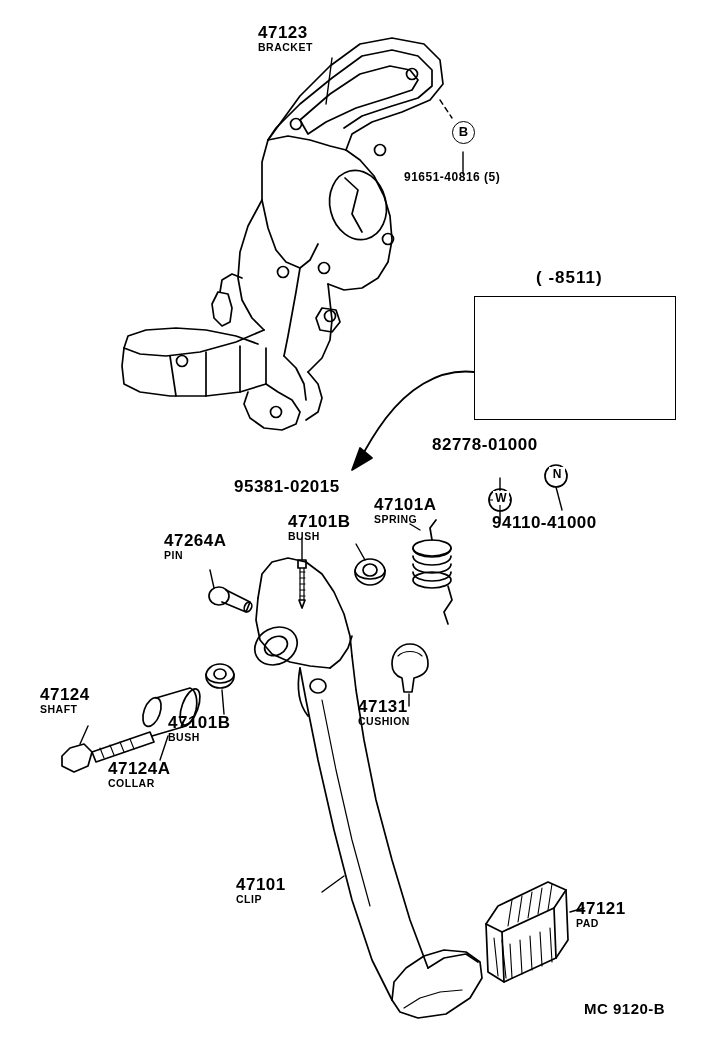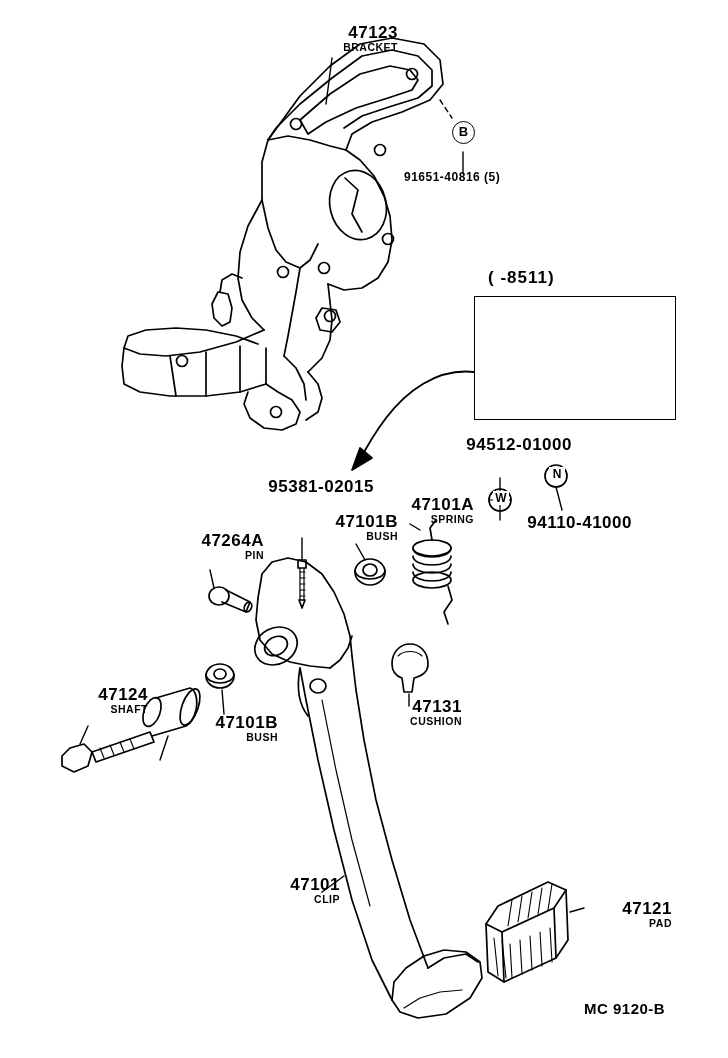--- a/index.html
+++ b/index.html
@@ -22,21 +22,21 @@
     height: 1058px;
   }
   svg.art {
     position: absolute;
     left: 0; top: 0;
     width: 728px;
     height: 1058px;
   }
   .lbl {
     position: absolute;
-    text-align: right;
+    text-align: left;
     line-height: 1.0;
     white-space: nowrap;
   }
   .lbl .num {
     display: block;
     font-size: 17px;
     font-weight: bold;
     letter-spacing: 0.5px;
   }
   .lbl .sub {
@@ -268,42 +268,42 @@
         <path d="M566 340 C558 344 556 354 560 362 C564 370 572 372 578 368"></path>
         <path d="M566 340 L566 392"></path>
         <path d="M572 344 C580 348 582 358 578 366 C576 372 570 376 566 376"></path>
         <path d="M566 392 L572 398 L578 392"></path>
         <path d="M560 362 L552 368"></path>
       </g>
     </g>
   </svg>
 
   <div class="inset-box" style="left:474px; top:296px; width:200px; height:122px;"></div>
-  <div class="inset-title" style="left:488px; top:268px;">(  -8511)</div>
+  <div class="inset-title" style="left:536px; top:268px;">(  -8511)</div>
 
   <div class="circ-letter" style="left:452px; top:121px;">B</div>
   <div class="bolt-lbl" style="left:404px; top:170px;">91651-40816 (5)</div>
 
   <div class="lbl" style="left:258px; top:24px; width:140px;">
     <span class="num">47123</span>
     <span class="sub">BRACKET</span>
   </div>
 
   <div class="lbl" style="left:234px; top:478px; width:140px;">
     <span class="num">95381-02015</span>
     <span class="sub"></span>
   </div>
 
   <div class="lbl" style="left:374px; top:496px; width:100px;">
     <span class="num">47101A</span>
     <span class="sub">SPRING</span>
   </div>
 
   <div class="lbl" style="left:432px; top:436px; width:140px;">
-    <span class="num">94512-01000</span>
+    <span class="num">82778-01000</span>
     <span class="sub"></span>
   </div>
 
   <div class="lbl" style="left:492px; top:514px; width:140px;">
     <span class="num">94110-41000</span>
     <span class="sub"></span>
   </div>
 
   <div class="lbl" style="left:288px; top:513px; width:110px;">
     <span class="num">47101B</span>
@@ -313,20 +313,24 @@
   <div class="lbl" style="left:164px; top:532px; width:100px;">
     <span class="num">47264A</span>
     <span class="sub">PIN</span>
   </div>
 
   <div class="lbl" style="left:40px; top:686px; width:108px;">
     <span class="num">47124</span>
     <span class="sub">SHAFT</span>
   </div>
 
+  <div class="lbl" style="left:108px; top:760px; width:116px;">
+    <span class="num">47124A</span>
+    <span class="sub">COLLAR</span>
+  </div>
 
   <div class="lbl" style="left:168px; top:714px; width:110px;">
     <span class="num">47101B</span>
     <span class="sub">BUSH</span>
   </div>
 
   <div class="lbl" style="left:358px; top:698px; width:104px;">
     <span class="num">47131</span>
     <span class="sub">CUSHION</span>
   </div>

